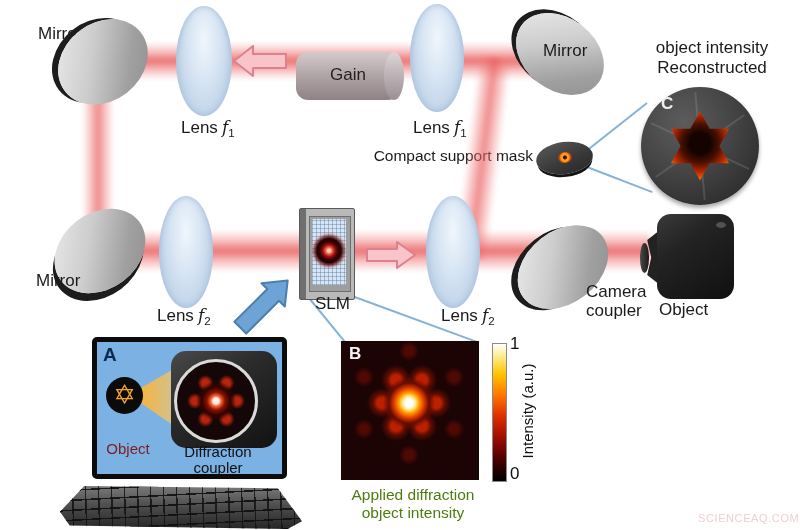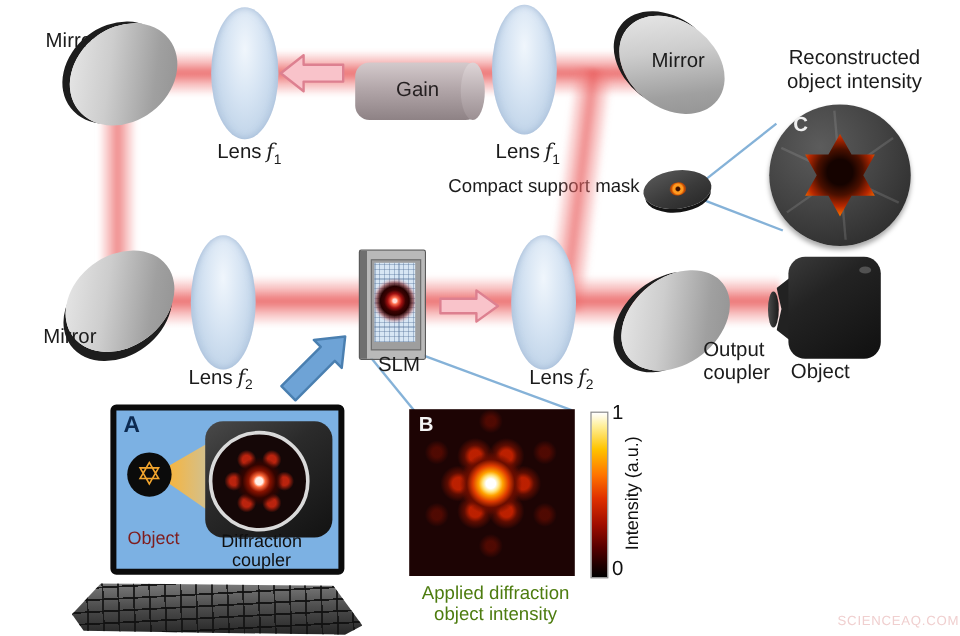--- a/index.html
+++ b/index.html
@@ -199,34 +199,34 @@
     <div class="mask-star"></div>
   </div>
   <div class="lbl" style="right:267px; top:146px; font-size:15.5px;"><span>Compact support mask</span></div>
 
   <div class="cline" style="left:585px; top:151px; width:79px; transform:rotate(-38.3deg);"></div>
   <div class="cline" style="left:587px; top:166px; width:70px; transform:rotate(21deg);"></div>
   <div class="cline" style="left:309px; top:297px; width:57px; transform:rotate(50.7deg);"></div>
   <div class="cline" style="left:352px; top:295px; width:133px; transform:rotate(20.2deg);"></div>
 
   <div class="lbl" style="left:638px; top:38px; width:148px; text-align:center; white-space:normal;">
+    <div>object intensity</div>
     <div>Reconstructed</div>
-    <div>object intensity</div>
   </div>
   <div class="circle-c">
     <div class="spoke" style="transform:rotate(25deg);"></div>
     <div class="spoke" style="transform:rotate(85deg);"></div>
     <div class="spoke" style="transform:rotate(145deg);"></div>
     <div class="star-c"></div>
     <div class="ctag"><span>C</span></div>
   </div>
 
   <div class="disk rim-tl2" style="left:513px; top:231px; width:100px; height:72px; transform:rotate(-38deg);"></div>
   <div class="lbl" style="left:586px; top:282px; line-height:19px; z-index:4; white-space:normal;">
-    <div>Output</div>
+    <div>Camera</div>
     <div>coupler</div>
   </div>
 
   <div class="camera-ring"></div>
   <div class="camera-cone"></div>
   <div class="camera-body">
     <div class="camera-glint"></div>
   </div>
   <div class="lbl" style="left:659px; top:300px; z-index:4;"><span>Object</span></div>
 

